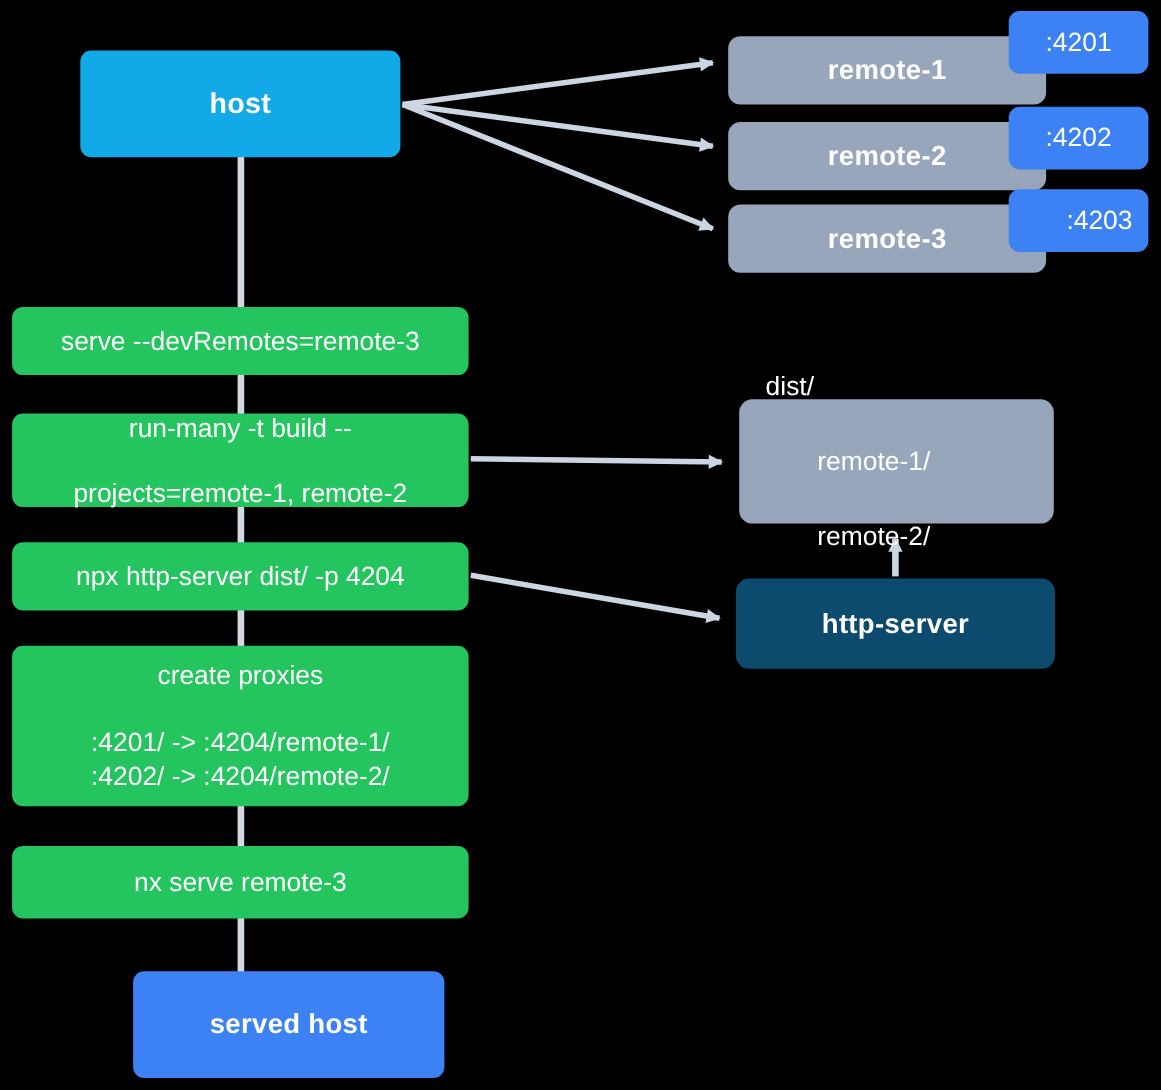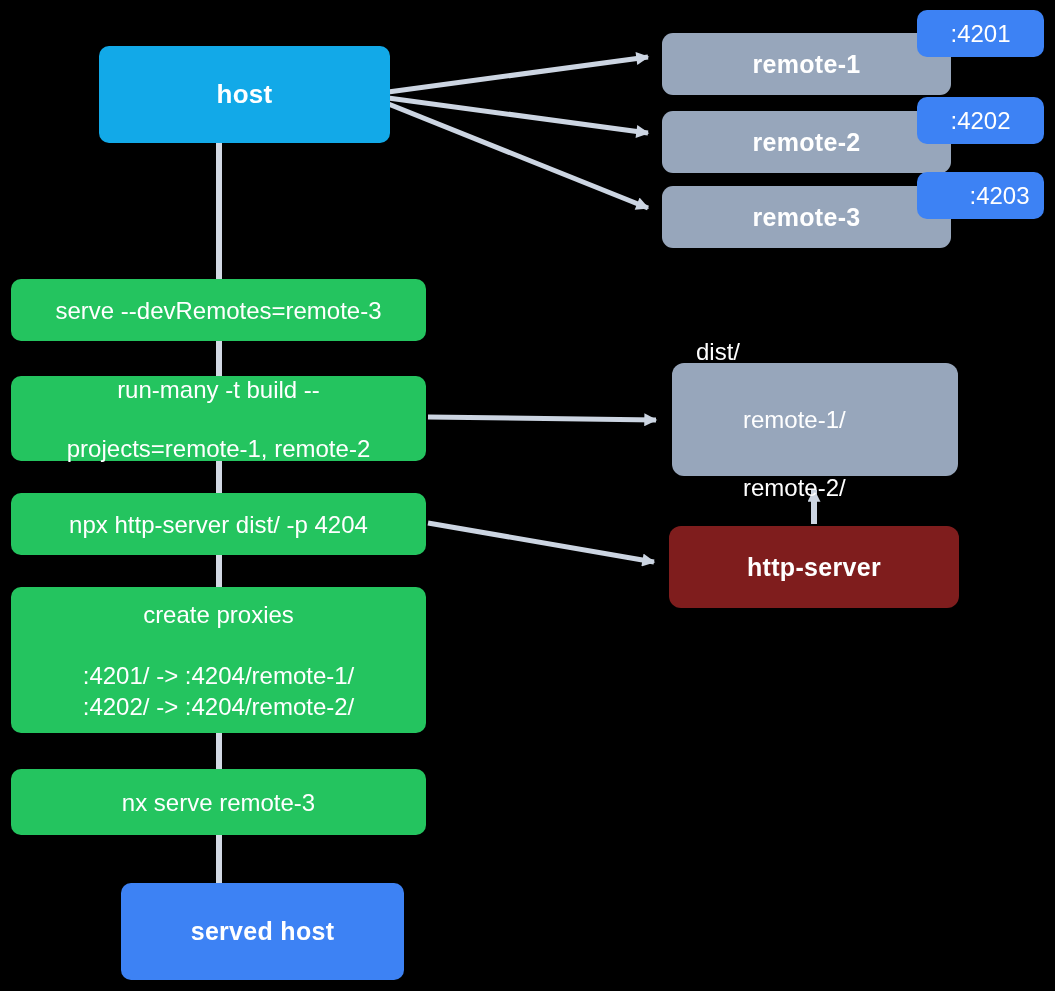--- a/index.html
+++ b/index.html
@@ -33,21 +33,20 @@
     box-sizing: border-box;
     z-index: 1;
   }
   .node-host {
     left: 73px; top: 46px; width: 291px; height: 97px;
     background: #12a9e8;
     border-radius: 10px;
     font-weight: bold;
     font-size: 26px;
     letter-spacing: 0.3px;
-    margin-left: 26px;
   }
   .cmd {
     background: #24c45f;
     border-radius: 10px;
     font-size: 24px;
     line-height: 31px;
     text-align: center;
   }
   .cmd-serve      { left: 11px; top: 279px; width: 415px; height: 62px;  }
   .cmd-run-many   { left: 11px; top: 376px; width: 415px; height: 85px; gap: 28px;  }
@@ -74,40 +73,40 @@
     left: 662px;
     text-align: right;
   }
   .remote-1 { top: 33px;  }
   .remote-2 { top: 111px; }
   .remote-3 { top: 186px; }
   .badge {
     background: #3d82f4;
     border-radius: 10px;
     font-size: 24px;
-    width: 127px; height: 47px;
+    width: 127px; height: 57px;
     left: 917px;
     z-index: 2;
   }
   .badge-1 { top: 10px;  }
   .badge-2 { top: 97px;  }
   .badge-3 { top: 172px; padding-left: 38px; }
   .node-dist {
     left: 672px; top: 363px; width: 286px; height: 113px;
     background: #97a6bb;
     border-radius: 12px;
     font-size: 24px;
     line-height: 32px;
     align-items: flex-start;
     padding-left: 24px;
   }
   .node-dist .indent { padding-left: 47px; margin-top: 36px; }
   .node-http-server {
     left: 669px; top: 526px; width: 290px; height: 82px;
-    background: #7f1d1d;
+    background: #0c4a6e;
     border-radius: 12px;
     font-weight: bold;
     font-size: 25px;
     letter-spacing: 0.3px;
     text-align: center;
   }
   .line { display: block; }
 </style>
 </head>
 <body>

